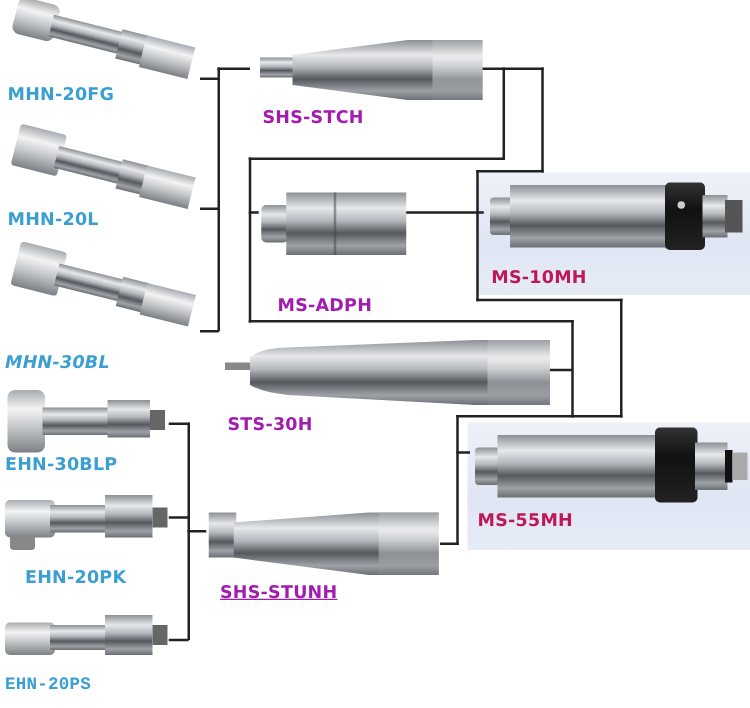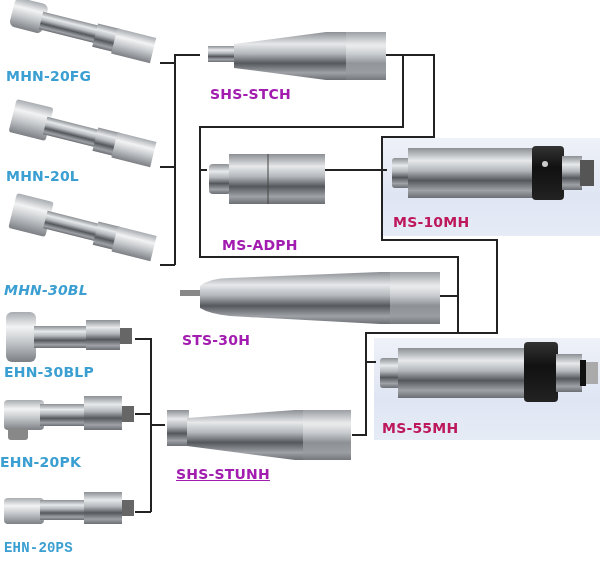--- a/index.html
+++ b/index.html
@@ -119,21 +119,21 @@
 
 <div class="label lbl-left" style="left:4px; top:364px;">EHN-30BLP</div>
 
 <svg style="left:4px; top:394px;" width="132" height="50">
   <rect x="0" y="6" width="40" height="30" rx="4" fill="url(#metalLight)"></rect>
   <rect x="4" y="34" width="20" height="12" rx="3" fill="#888"></rect>
   <rect x="36" y="10" width="46" height="22" fill="url(#metal)"></rect>
   <rect x="80" y="2" width="38" height="34" fill="url(#metal)"></rect>
   <rect x="118" y="12" width="12" height="16" fill="#666"></rect>
 </svg>
-<div class="label lbl-left" style="left:0; top:454px;text-align:right;">EHN-20PK</div>
+<div class="label lbl-left" style="left:20px; top:454px;text-align:right;">EHN-20PK</div>
 
 <svg style="left:4px; top:490px;" width="132" height="46">
   <rect x="0" y="8" width="40" height="26" rx="4" fill="url(#metalLight)"></rect>
   <rect x="36" y="10" width="46" height="20" fill="url(#metal)"></rect>
   <rect x="80" y="2" width="38" height="32" fill="url(#metal)"></rect>
   <rect x="118" y="10" width="12" height="16" fill="#666"></rect>
 </svg>
 <div class="label lbl-left" style="left:4px; top:540px;font-family:Liberation Mono, monospace;">EHN-20PS</div>
 
 <svg style="left:206px; top:28px;" width="182" height="60">
@@ -175,13 +175,13 @@
 <div class="label lbl-navy" style="left:393px; top:214px;">MS-10MH</div>
 
 <svg style="left:378px; top:340px;" width="222" height="64">
   <rect x="2" y="18" width="20" height="30" rx="3" fill="url(#metal)"></rect>
   <rect x="20" y="8" width="128" height="50" fill="url(#metal)"></rect>
   <rect x="146" y="2" width="34" height="60" rx="4" fill="url(#black)"></rect>
   <rect x="178" y="14" width="26" height="38" fill="url(#metal)"></rect>
   <rect x="202" y="20" width="6" height="26" fill="#111"></rect>
   <rect x="208" y="22" width="12" height="22" fill="#aaa"></rect>
 </svg>
-<div class="label lbl-navy" style="left:382px; top:420px;">MS-55MH</div>
+<div class="label lbl-navy" style="left:382px; top:409px;">MS-55MH</div>
 
 </body></html>

